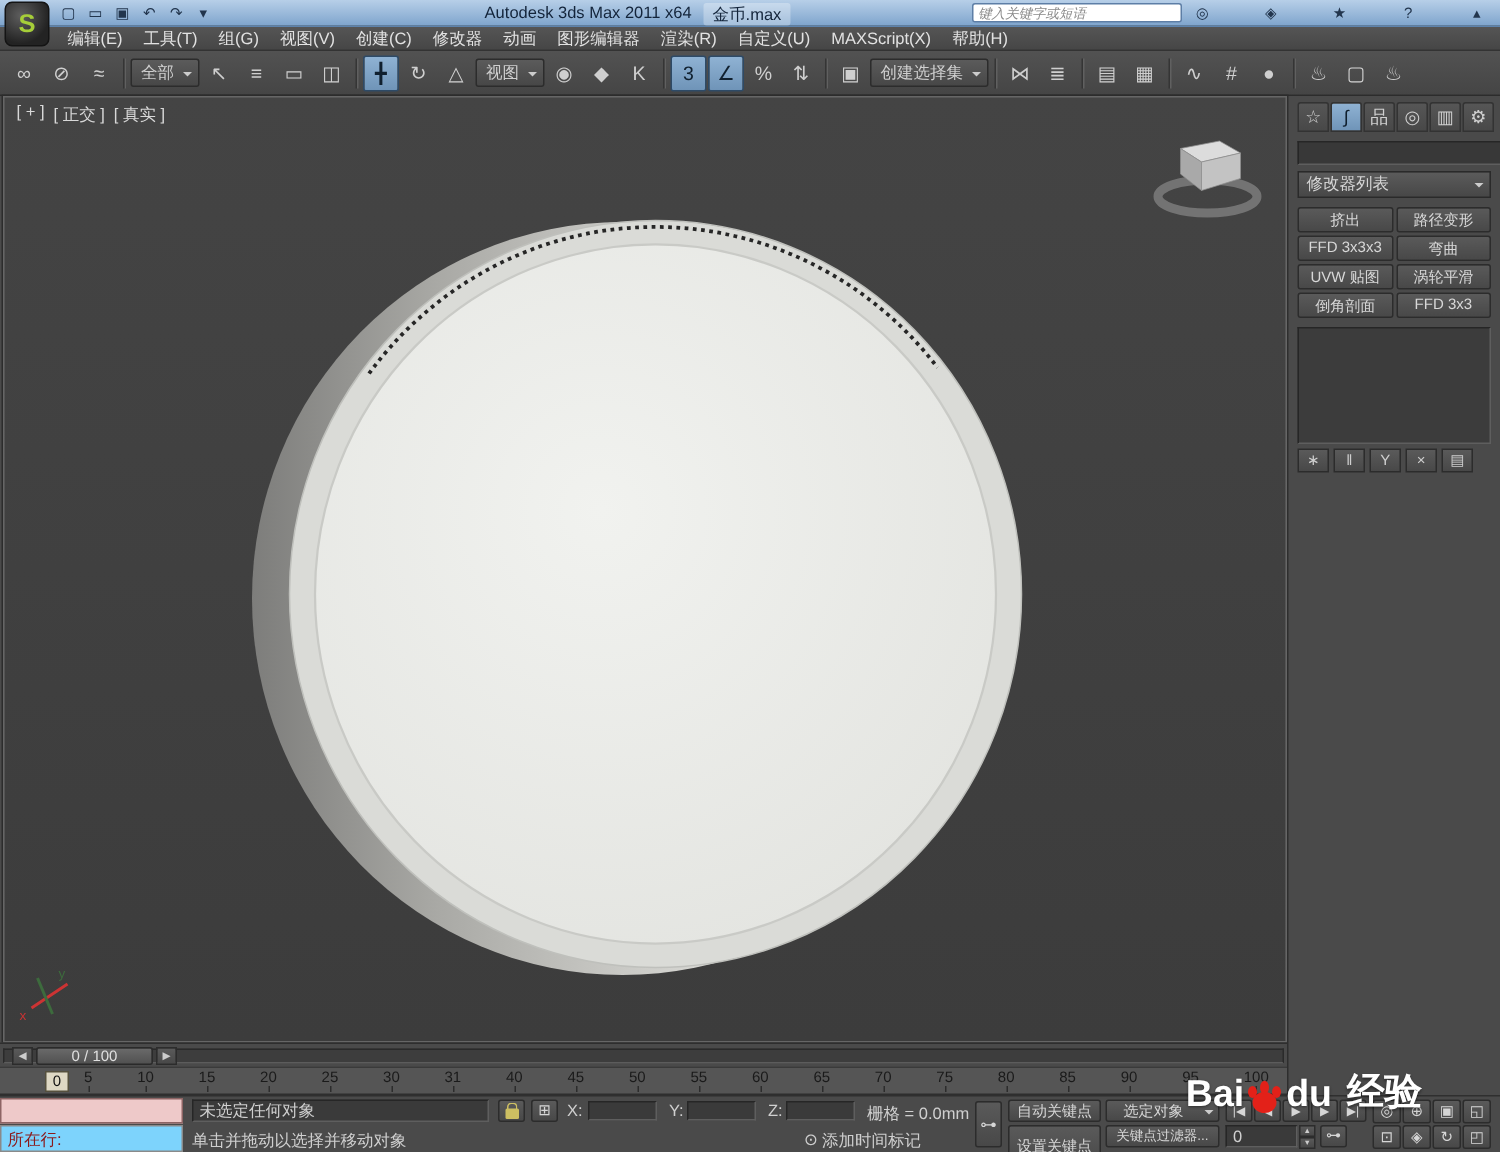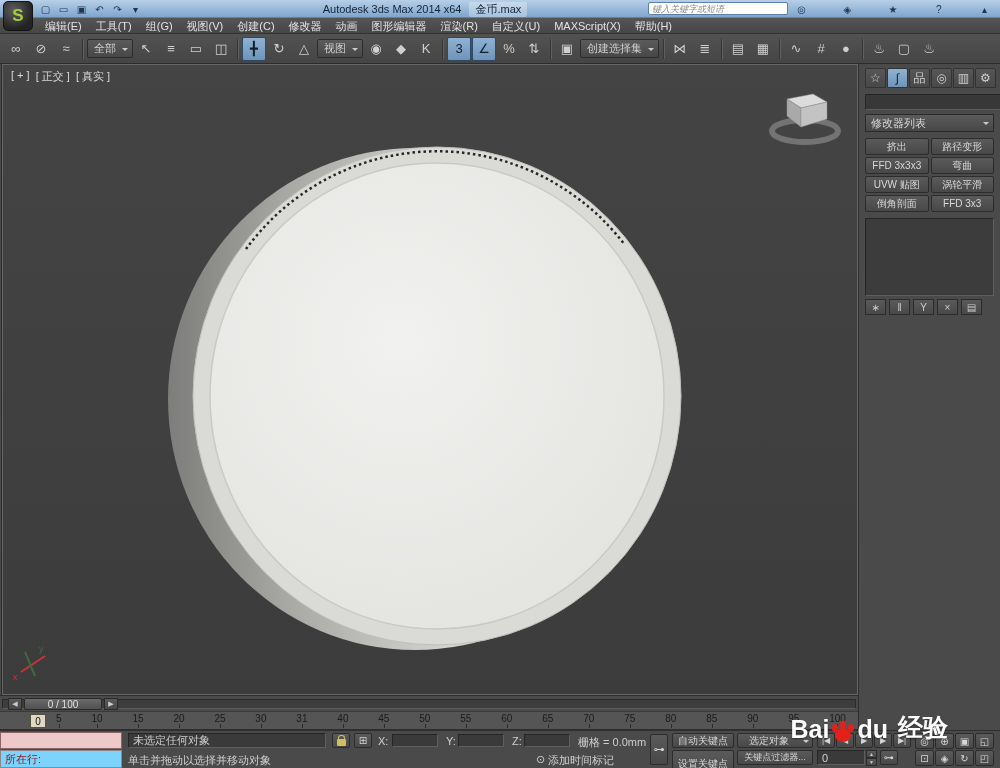--- a/index.html
+++ b/index.html
@@ -106,21 +106,21 @@
   }
   .cp-tab.active { background:linear-gradient(#8fb2d3,#6f94b8); color:#0f1f2e; }
   .cp-name-row { display:flex; gap:4px; align-items:center; margin:4px 2px; }
   .cp-name {
     flex:1; height:16px; background:#383838; border:1px solid #262626;
     border-bottom-color:#5e5e5e; border-right-color:#5e5e5e; color:#ddd; font-size:11px; padding:0 3px;
   }
   .cp-modlist {
     margin:2px 2px 6px 2px; height:18px; position:relative;
     background:linear-gradient(#5b5b5b,#474747); border:1px solid #2a2a2a;
-    display:flex; align-items:flex-end; padding:0 16px 0 5px; font-size:11px; cursor:pointer;
+    display:flex; align-items:flex-start; padding:0 16px 0 5px; font-size:11px; cursor:pointer;
   }
   .cp-modlist::after { content:""; position:absolute; right:4px; top:7px; border:3px solid transparent; border-top-color:#ccc; }
   .cp-grid { display:grid; grid-template-columns:1fr 1fr; gap:2px; margin:0 2px; }
   .mod-btn {
     height:17px; font-size:10px; color:#d8d8d8;
     background:linear-gradient(#5a5a5a,#484848); border:1px solid #2c2c2c; border-radius:2px;
     display:flex; align-items:center; justify-content:center; cursor:pointer; white-space:nowrap; overflow:hidden;
   }
   .cp-stack {
     margin:6px 2px 0 2px; height:78px; background:#3c3c3c;
@@ -196,21 +196,21 @@
   <div class="qat">
 
   <span class="qat-btn">▢</span>
       <span class="qat-btn">▭</span>
       <span class="qat-btn">▣</span>
       <span class="qat-btn">↶</span>
       <span class="qat-btn">↷</span>
       <span class="qat-btn">▾</span>
     </div>
   <div class="title-text">
-    <span>Autodesk 3ds Max  2014 x64</span>
+    <span>Autodesk 3ds Max  2011 x64</span>
     <span class="doc-name">金币.max</span>
   </div>
   <input class="search-box" placeholder="键入关键字或短语" style="">
   <div class="info-icons">
 
   <span class="info-btn">◎</span>
       <span class="info-btn">◈</span>
       <span class="info-btn">★</span>
       <span class="info-btn">?</span>
       <span class="info-btn">▴</span>

